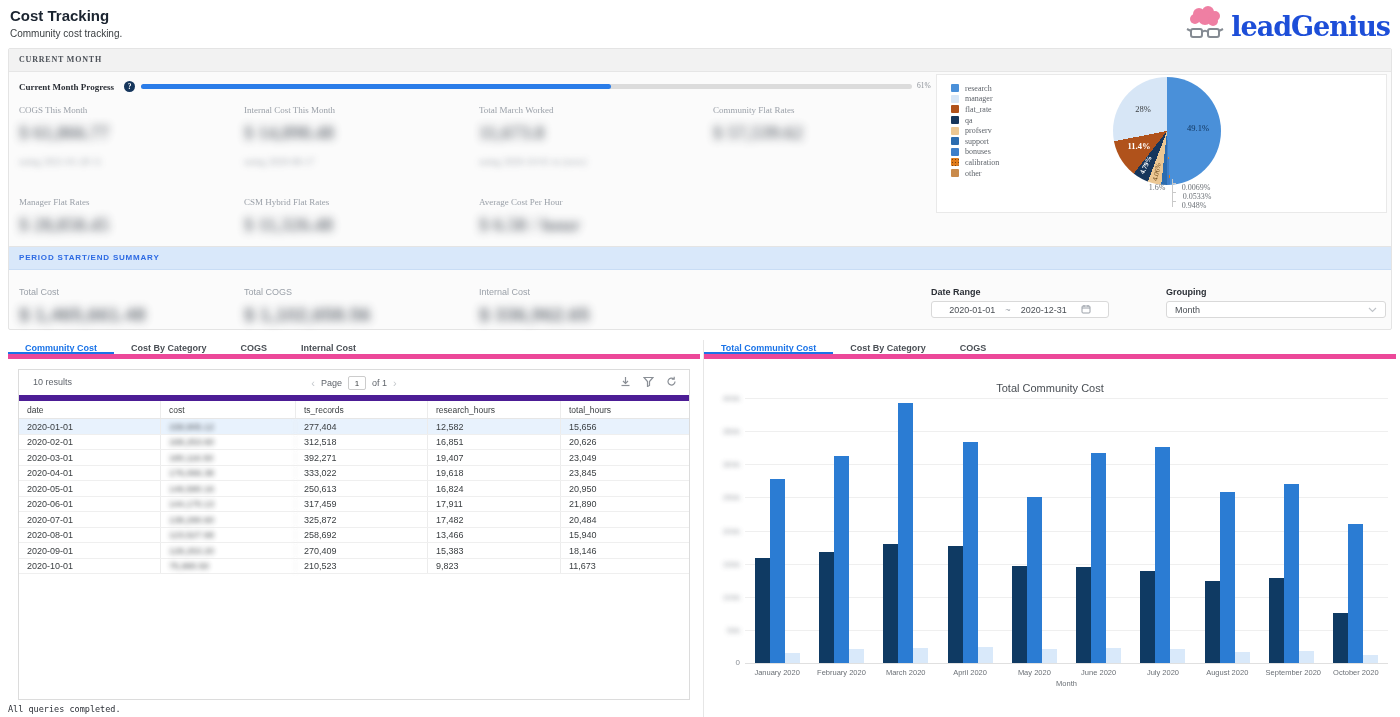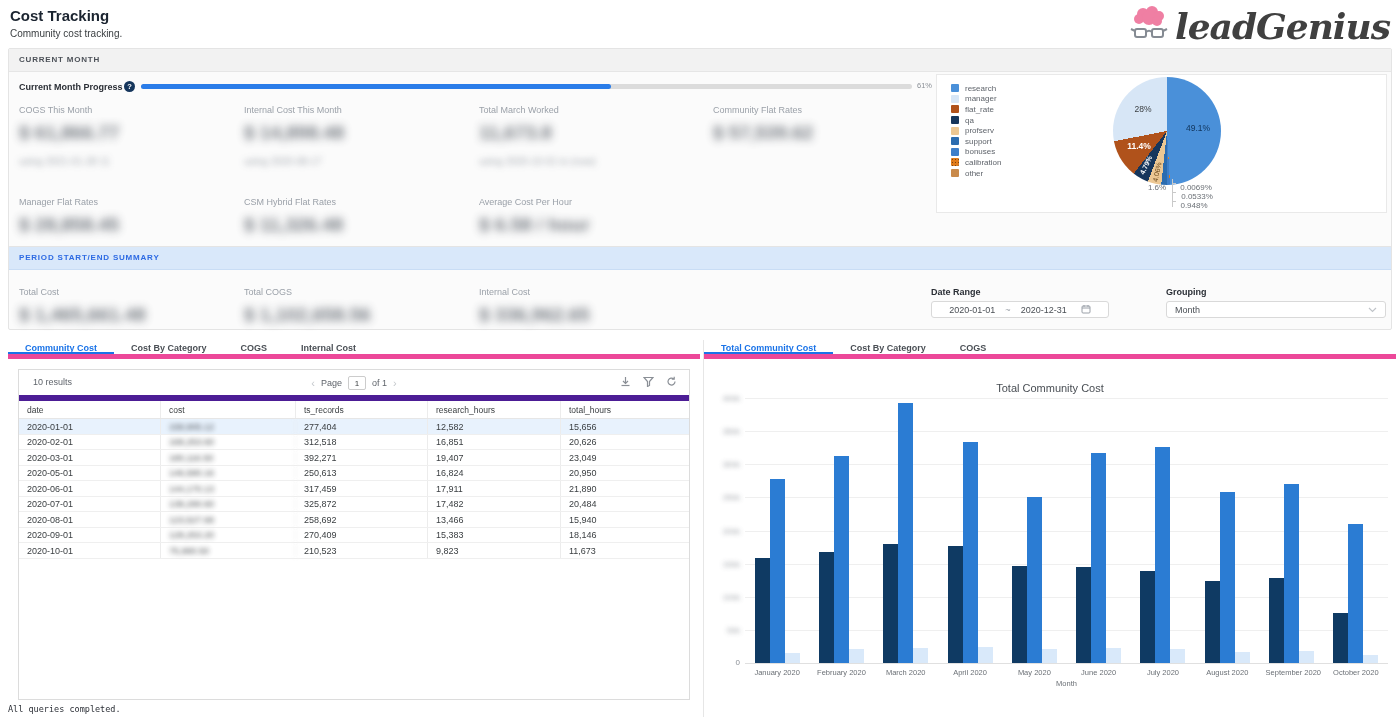--- a/index.html
+++ b/index.html
@@ -8,25 +8,25 @@
 
   
   .bl4{filter:blur(4px);opacity:.9;}
   .bl3{filter:blur(3px);opacity:.85;}
   .bl2{filter:blur(2.4px);opacity:.9;}
 
   
   #hdr-title{position:absolute;left:10px;top:7px;font-size:15px;font-weight:bold;color:#1b2430;}
   #hdr-sub{position:absolute;left:10px;top:28px;font-size:10px;color:#3c4043;}
   #logo{position:absolute;right:10px;top:5px;display:flex;align-items:center;gap:6px;}
-  #logo-text{font-family:"DejaVu Serif",serif;font-style:italic;font-weight:bold;font-size:36px;color:#404040;letter-spacing:-1px;}
+  #logo-text{font-family:"DejaVu Serif",serif;font-weight:bold;font-size:27px;color:#1d4ed8;letter-spacing:-1px;}
 
   
   .card{position:absolute;left:8px;width:1384px;background:#fbfbfb;border:1px solid #e4e4e4;border-radius:2px;box-sizing:border-box;}
-  #sec-current{top:48px;height:226px;}
+  #sec-current{top:48px;height:226px;font-family:Liberation Serif, serif;}
   #sec-period{top:246px;height:84px;}
   .sec-head{height:22px;line-height:22px;padding-left:10px;font-size:8px;font-weight:bold;letter-spacing:.8px;color:#4c5158;background:#f2f2f2;border-bottom:1px solid #e6e6e6;}
   #sec-period .sec-head{background:#d9e8fa;color:#2d6ae3;border-bottom:1px solid #c9ddf5;}
 
   
   #prog-label{position:absolute;left:10px;top:33px;font-size:9px;font-weight:bold;color:#2b2f36;}
   #prog-info{position:absolute;left:115px;top:32px;width:11px;height:11px;border-radius:50%;background:#16365c;color:#fff;font-size:7.5px;font-weight:bold;text-align:center;line-height:11px;}
   #prog-track{position:absolute;left:132px;top:35px;width:771px;height:5px;border-radius:3px;background:#dcdcdc;}
   #prog-fill{height:5px;border-radius:3px;background:#2b7de9;}
   #prog-pct{position:absolute;left:908px;top:32px;font-size:7.5px;color:#8a8f96;}
@@ -329,20 +329,27 @@
           <div class="td">20,626</div>
         </div>
         <div class="trow">
           <div class="td">2020-03-01</div>
           <div class="td bl2">180,116.50</div>
           <div class="td">392,271</div>
           <div class="td">19,407</div>
           <div class="td">23,049</div>
         </div>
         <div class="trow">
+          <div class="td">2020-04-01</div>
+          <div class="td bl2">176,066.38</div>
+          <div class="td">333,022</div>
+          <div class="td">19,618</div>
+          <div class="td">23,845</div>
+        </div>
+        <div class="trow">
           <div class="td">2020-05-01</div>
           <div class="td bl2">146,580.16</div>
           <div class="td">250,613</div>
           <div class="td">16,824</div>
           <div class="td">20,950</div>
         </div>
         <div class="trow">
           <div class="td">2020-06-01</div>
           <div class="td bl2">144,170.13</div>
           <div class="td">317,459</div>

